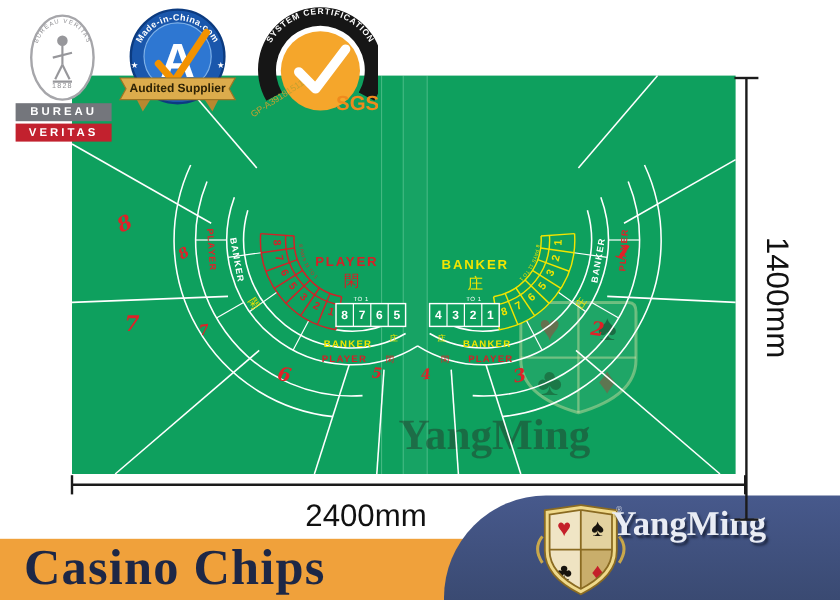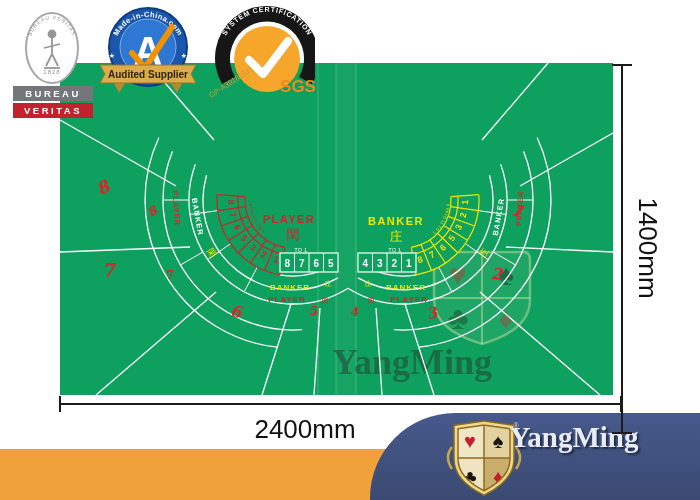--- a/index.html
+++ b/index.html
@@ -208,20 +208,21 @@
       <text class="tc" transform="translate(237,312) rotate(12)" font-size="16">6</text>
       <text class="tc" transform="translate(314,311) rotate(5)" font-size="12">5</text>
       <text class="tc" transform="translate(519,211) rotate(22)" font-size="17">1</text>
       <text class="tc" transform="translate(498,274) rotate(8)" font-size="16">2</text>
       <text class="tc" transform="translate(433,313) rotate(-12)" font-size="15">3</text>
       <text class="tc" transform="translate(355,312) rotate(-4)" font-size="12">4</text>
     </g>
   </svg>
 
   <div class="orange-bar"></div>
+  <div class="casino-chips">Casino Chips</div>
 
   <div class="navy-panel">
     <svg width="76" height="84" viewBox="0 0 76 84" style="position:absolute;left:76px;top:4px;">
       <defs>
           <clipPath id="shieldClip">
             <path d="M 38 6 L 66 10 L 66 42 Q 66 62 38 76 Q 10 62 10 42 L 10 10 Z"></path>
           </clipPath>
         </defs>
       <path d="M 6 30 Q -2 40 6 52" stroke="#C9A84B" stroke-width="2.5" fill="none"></path>
       <path d="M 70 30 Q 78 40 70 52" stroke="#C9A84B" stroke-width="2.5" fill="none"></path>

